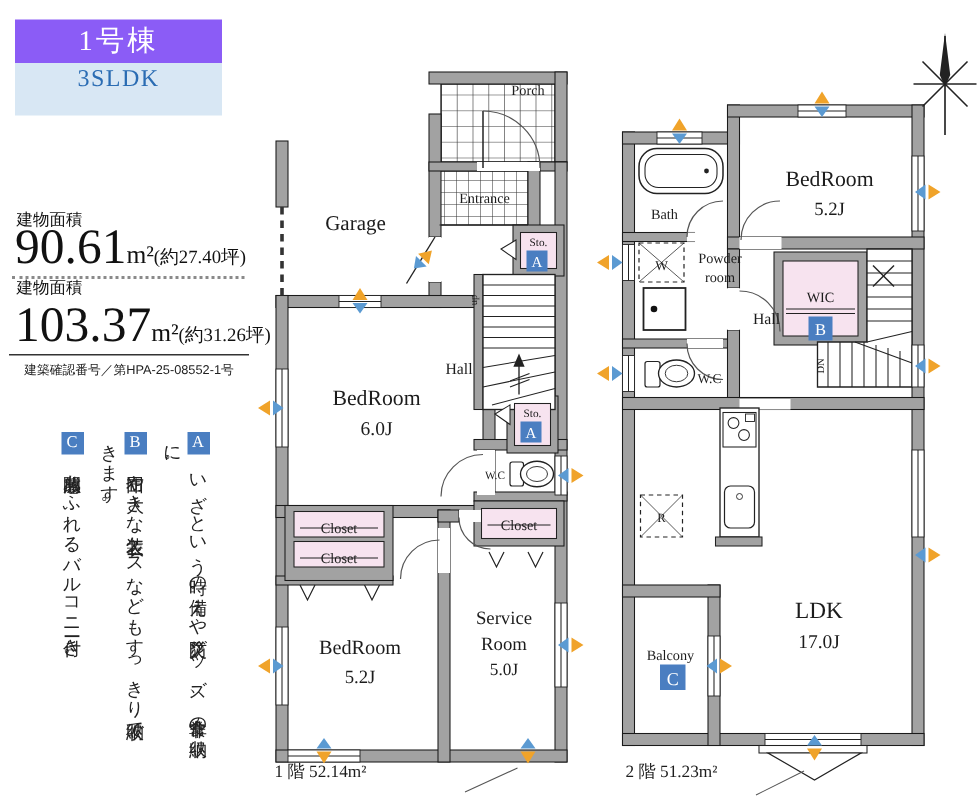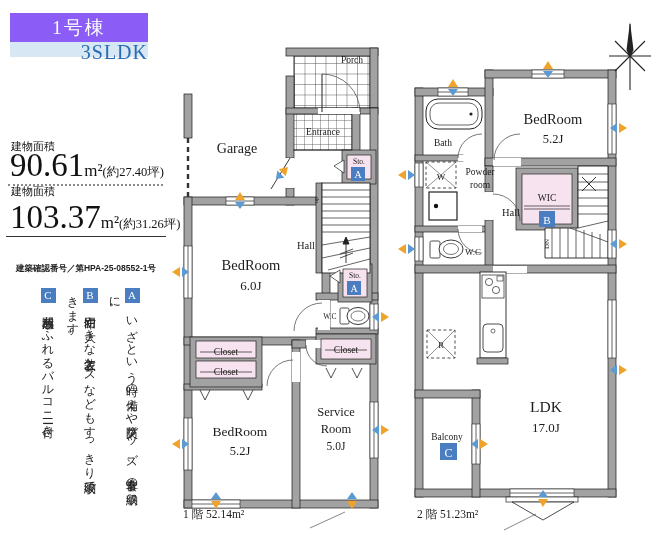--- a/index.html
+++ b/index.html
@@ -2,31 +2,31 @@
 <html><head>
 <meta charset="utf-8">
 <style>
   html,body{margin:0;padding:0;background:#fff;}
   .page{position:relative;width:652px;height:536px;background:#fff;overflow:hidden;
         font-family:"Liberation Serif",serif;color:#1c1c1c;}
   .plan-svg{position:absolute;left:0;top:0;}
   
   .hdr-dark{position:absolute;left:10px;top:13px;width:138px;height:29px;background:#8b5cf6;
             color:#fff;font-size:19px;text-align:center;line-height:29px;letter-spacing:2px;}
-  .hdr-light{position:absolute;left:10px;top:42px;width:138px;height:15px;background:#d8e7f4;
-            color:#2a6cb3;font-size:20px;text-align:right;line-height:21px;letter-spacing:1px;}
+  .hdr-light{position:absolute;left:10px;top:42px;width:138px;height:35px;background:#d8e7f4;
+            color:#2a6cb3;font-size:16px;text-align:center;line-height:21px;letter-spacing:1px;}
   .area-label{position:absolute;left:11px;font-size:11px;color:#111;}
   .area-line{position:absolute;left:10px;white-space:nowrap;color:#111;}
   .area-line .big{font-size:33px;letter-spacing:0px;}
   .area-line .unit{font-size:17px;}
   .area-line .tsubo{font-size:12.5px;}
   .dotted{position:absolute;left:8px;top:184px;width:155px;border-top:2px dotted #8a8a8a;}
   .rule{position:absolute;left:6px;top:236px;width:160px;border-top:1.6px solid #333;}
   .permit{position:absolute;left:0px;width:172px;text-align:center;
-          font-family:"Liberation Sans",sans-serif;font-size:8.5px;font-weight:bold;color:#222;margin-top:22px;}
+          font-family:"Liberation Sans",sans-serif;font-size:8.5px;font-weight:normal;color:#222;}
   
   .notes{position:absolute;left:18px;top:288px;height:202px;width:122px;
          writing-mode:vertical-rl;font-size:12px;line-height:17px;color:#222;}
   .note{margin-left:8px;}
   .note .badge{display:inline-block;width:15px;height:15px;writing-mode:horizontal-tb;
          background:#4a7ec1;color:#fff;text-align:center;line-height:15px;font-size:11px;
          margin-bottom:5px;}
 </style>
 </head>
 <body>

